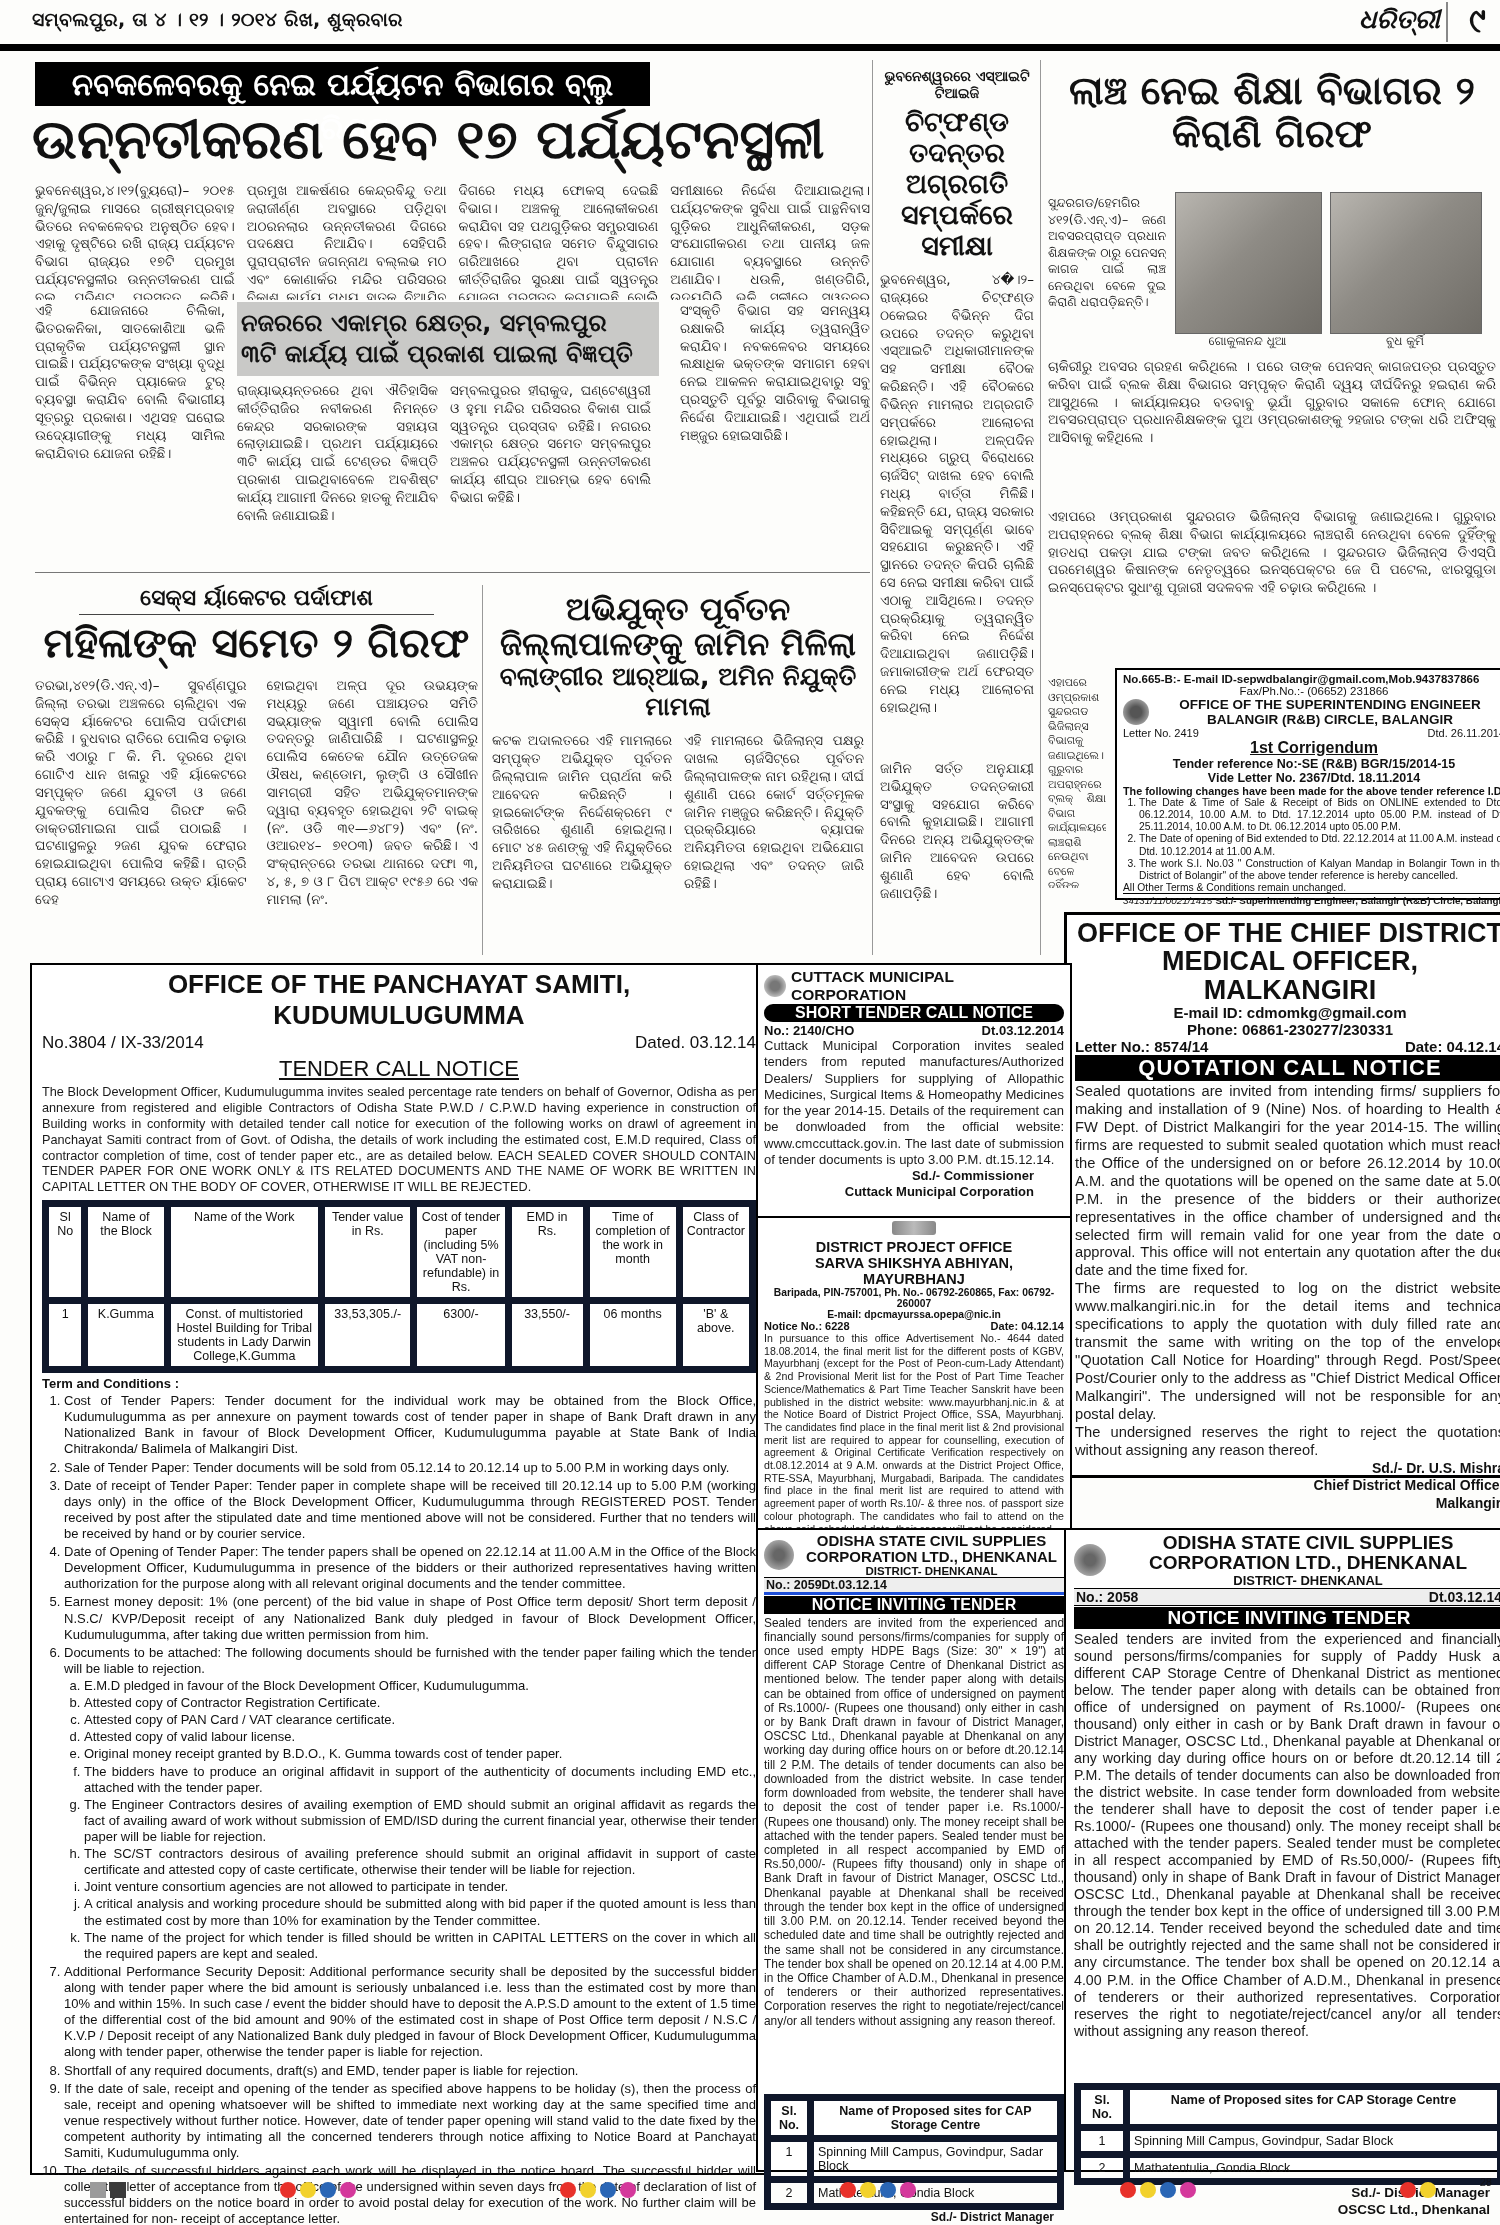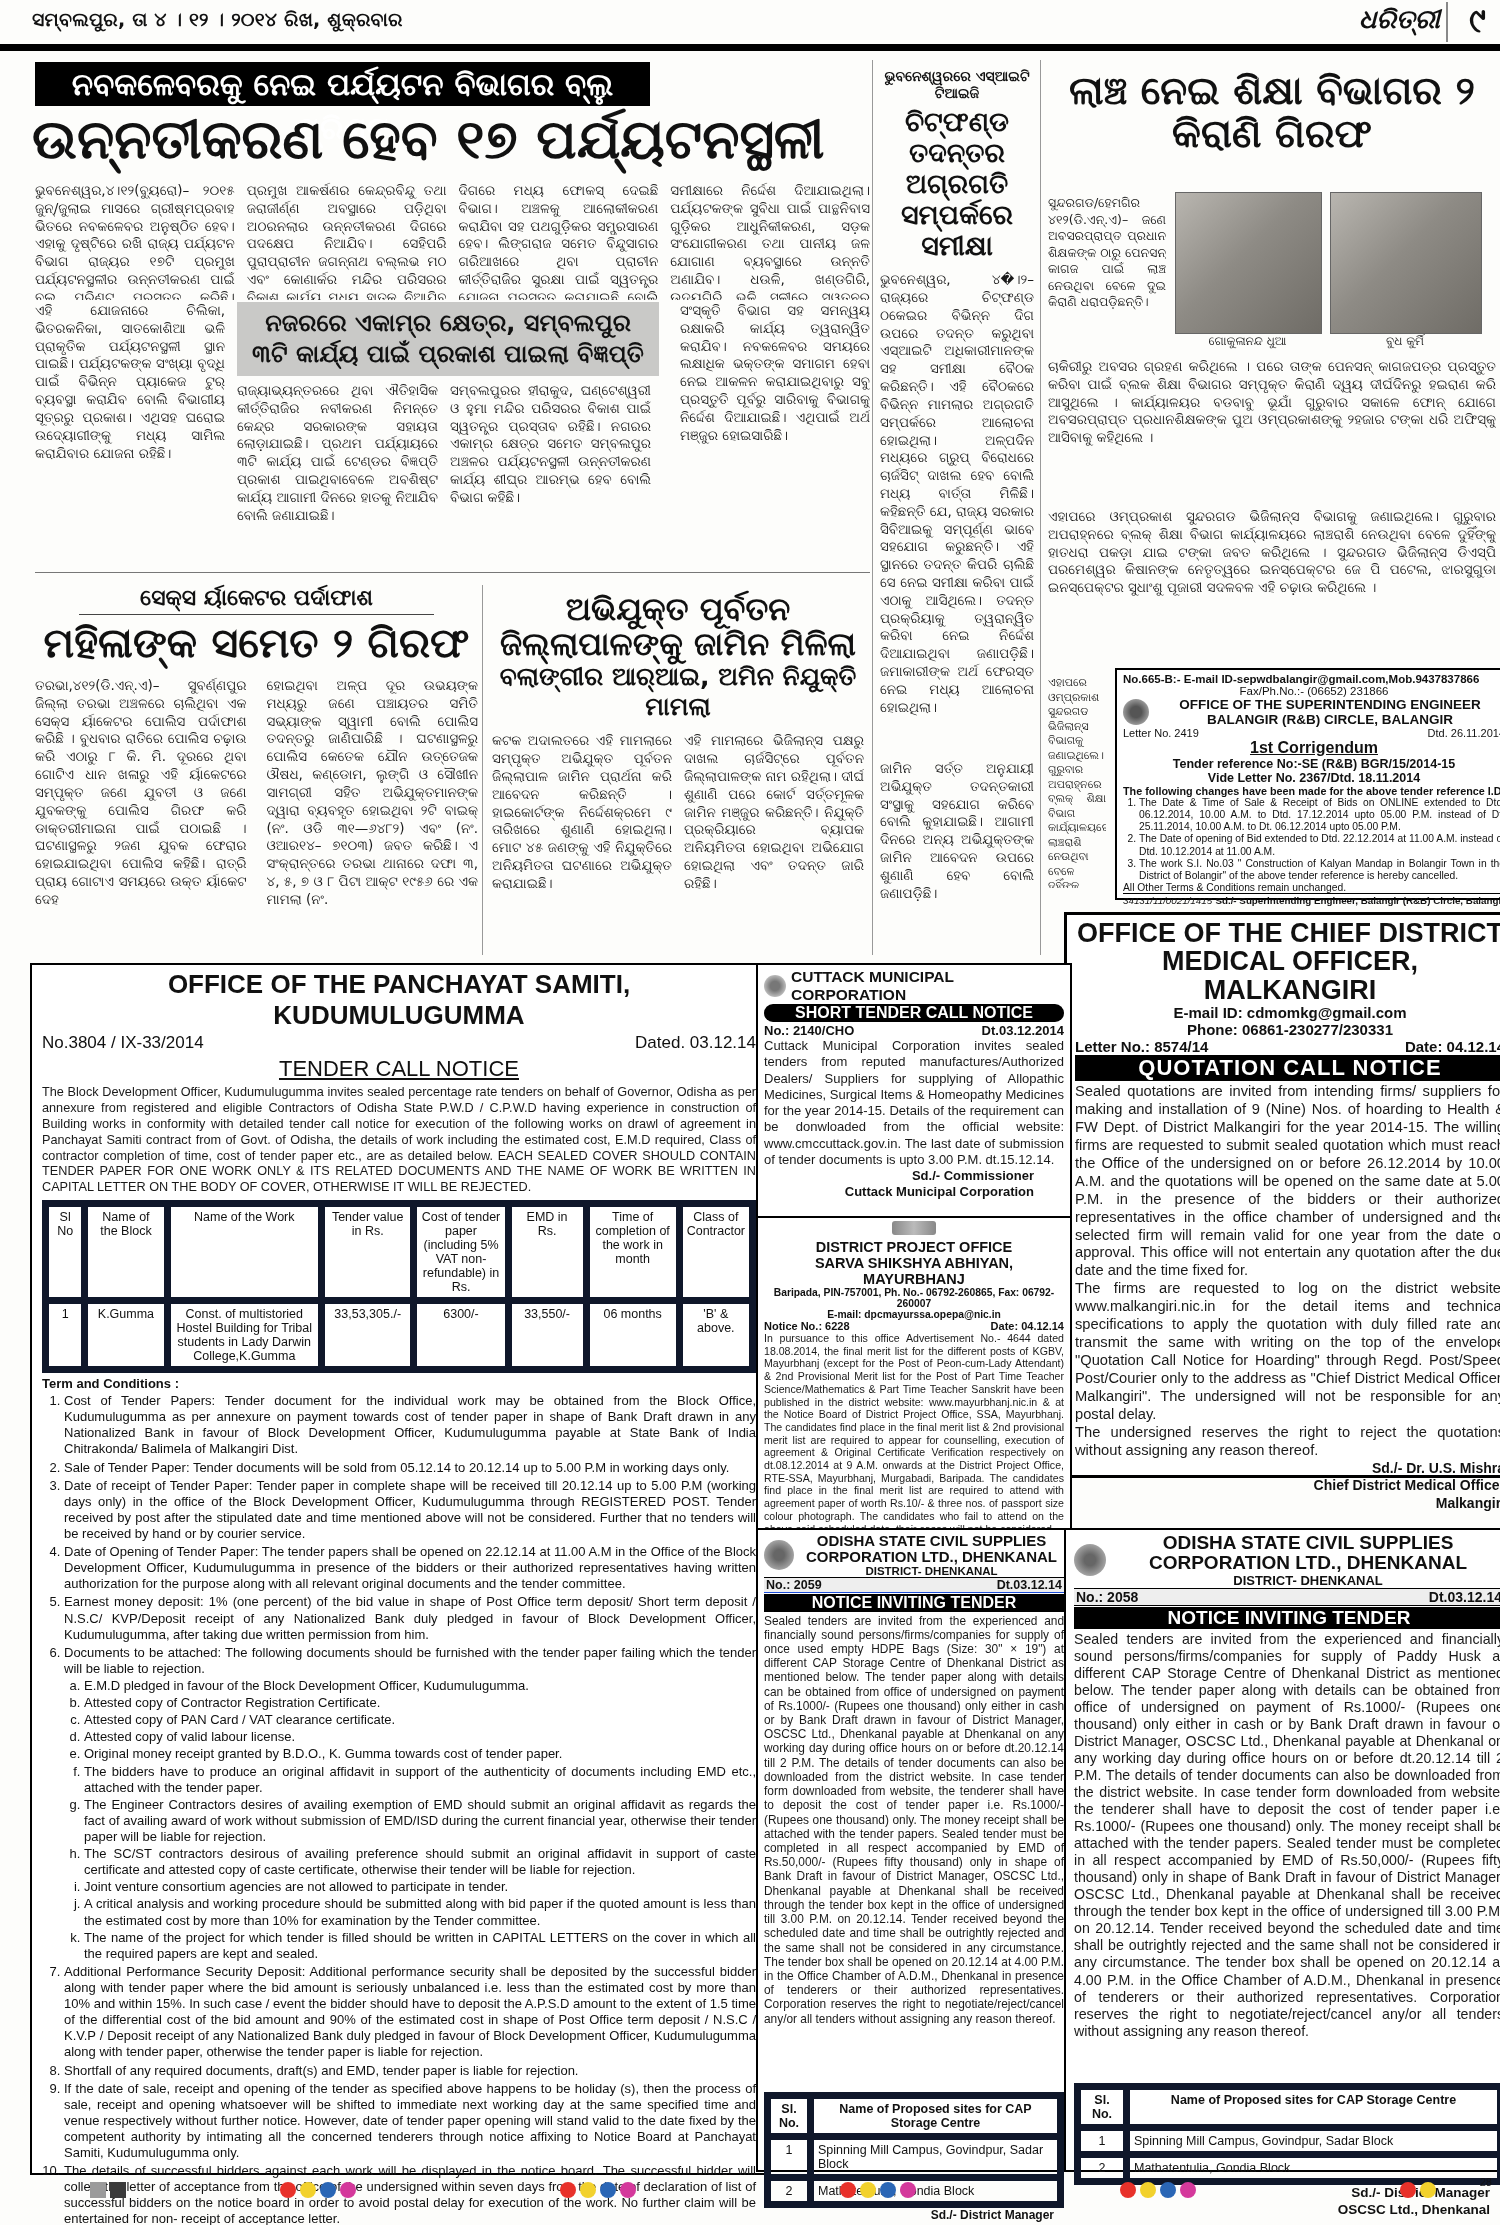--- a/index.html
+++ b/index.html
@@ -10,21 +10,21 @@
   .vrule{position:absolute;width:1px;background:#999;}
   .hrule{position:absolute;height:1px;background:#777;}
   
   .dateline{font-size:19px;font-weight:bold;letter-spacing:.2px;}
   .brand{font-size:26px;font-weight:bold;font-style:italic;}
   .pageno{font-size:34px;font-weight:bold;}
   .toprule{position:absolute;left:0;right:0;top:44px;height:7px;background:#000;}
   
   .kicker-banner{background:#000;color:#fff;font-weight:bold;font-size:31px;text-align:center;line-height:44px;}
   .lead-headline{font-size:54px;font-weight:bold;line-height:1.05;}
-  .gray-subbox{background:#c9c9c7;text-align:center;font-weight:bold;font-size:24px;line-height:1.3;padding:6px 4px;}
+  .gray-subbox{background:#c9c9c7;text-align:left;font-weight:bold;font-size:24px;line-height:1.3;padding:6px 4px;}
   .kicker-small{font-size:19px;font-weight:bold;text-align:center;}
   .headline-m{font-weight:bold;text-align:center;}
   .caption{font-size:12px;text-align:center;color:#222;}
   
   .nbox{border:2px solid #000;background:#fff;}
   .nbox-heavy{border:3px solid #000;}
   .barblack{background:#000;color:#fff;font-weight:bold;text-align:center;}
   .center{text-align:center;}
   .b{font-weight:bold;}
   table.ten{border-collapse:collapse;width:100%;}
@@ -274,21 +274,21 @@
 
   <div class="abs nbox" style="left:756px;top:1528px;width:300px;height:634px;padding:3px 6px;">
     <div style="display:flex;align-items:center;gap:5px;">
       <div style="width:30px;height:30px;border-radius:50%;background:radial-gradient(circle,#666 25%,#aaa 75%);flex:none;"></div>
       <div style="flex:1;text-align:center;">
         <div class="b" style="font-size:15px;line-height:1.05;">ODISHA STATE CIVIL SUPPLIES</div>
         <div class="b" style="font-size:15px;line-height:1.05;">CORPORATION LTD., DHENKANAL</div>
         <div class="b" style="font-size:11.5px;">DISTRICT- DHENKANAL</div>
       </div>
     </div>
-    <div style="display:flex;justify-content:space-between;font-size:12.5px;font-weight:bold;background:#eee;border-top:1px solid #000;border-bottom:1px solid #1d4ed8;padding:0 2px;">
+    <div style="display:flex;font-size:12.5px;font-weight:bold;background:#eee;border-top:1px solid #000;border-bottom:3px solid #1d4ed8;padding:0 2px;">
       <span>No.: 2059</span>
       <span>Dt.03.12.14</span>
     </div>
     <div class="barblack" style="font-size:16px;margin-top:1px;">NOTICE INVITING TENDER</div>
     <div class="jtext" style="font-size:11.9px;line-height:1.195;margin-top:2px;height:478px;overflow:hidden;">Sealed tenders are invited from the experienced and financially sound persons/firms/companies for supply of once used empty HDPE Bags (Size: 30" × 19") at different CAP Storage Centre of Dhenkanal District as mentioned below. The tender paper along with details can be obtained from office of undersigned on payment of Rs.1000/- (Rupees one thousand) only either in cash or by Bank Draft drawn in favour of District Manager, OSCSC Ltd., Dhenkanal payable at Dhenkanal on any working day during office hours on or before dt.20.12.14 till 2 P.M. The details of tender documents can also be downloaded from the district website. In case tender form downloaded from website, the tenderer shall have to deposit the cost of tender paper i.e. Rs.1000/- (Rupees one thousand) only. The money receipt shall be attached with the tender papers. Sealed tender must be completed in all respect accompanied by EMD of Rs.50,000/- (Rupees fifty thousand) only in shape of Bank Draft in favour of District Manager, OSCSC Ltd., Dhenkanal payable at Dhenkanal shall be received through the tender box kept in the office of undersigned till 3.00 P.M. on 20.12.14. Tender received beyond the scheduled date and time shall be outrightly rejected and the same shall not be considered in any circumstance. The tender box shall be opened on 20.12.14 at 4.00 P.M. in the Office Chamber of A.D.M., Dhenkanal in presence of tenderers or their authorized representatives. Corporation reserves the right to negotiate/reject/cancel any/or all tenders without assigning any reason thereof.</div>
     <table class="ten">
       <tbody>
           <tr>
         <th style="width:28px;font-weight:bold;">Sl. No.</th>
         <th style="font-weight:bold;">Name of Proposed sites for CAP Storage Centre</th>

